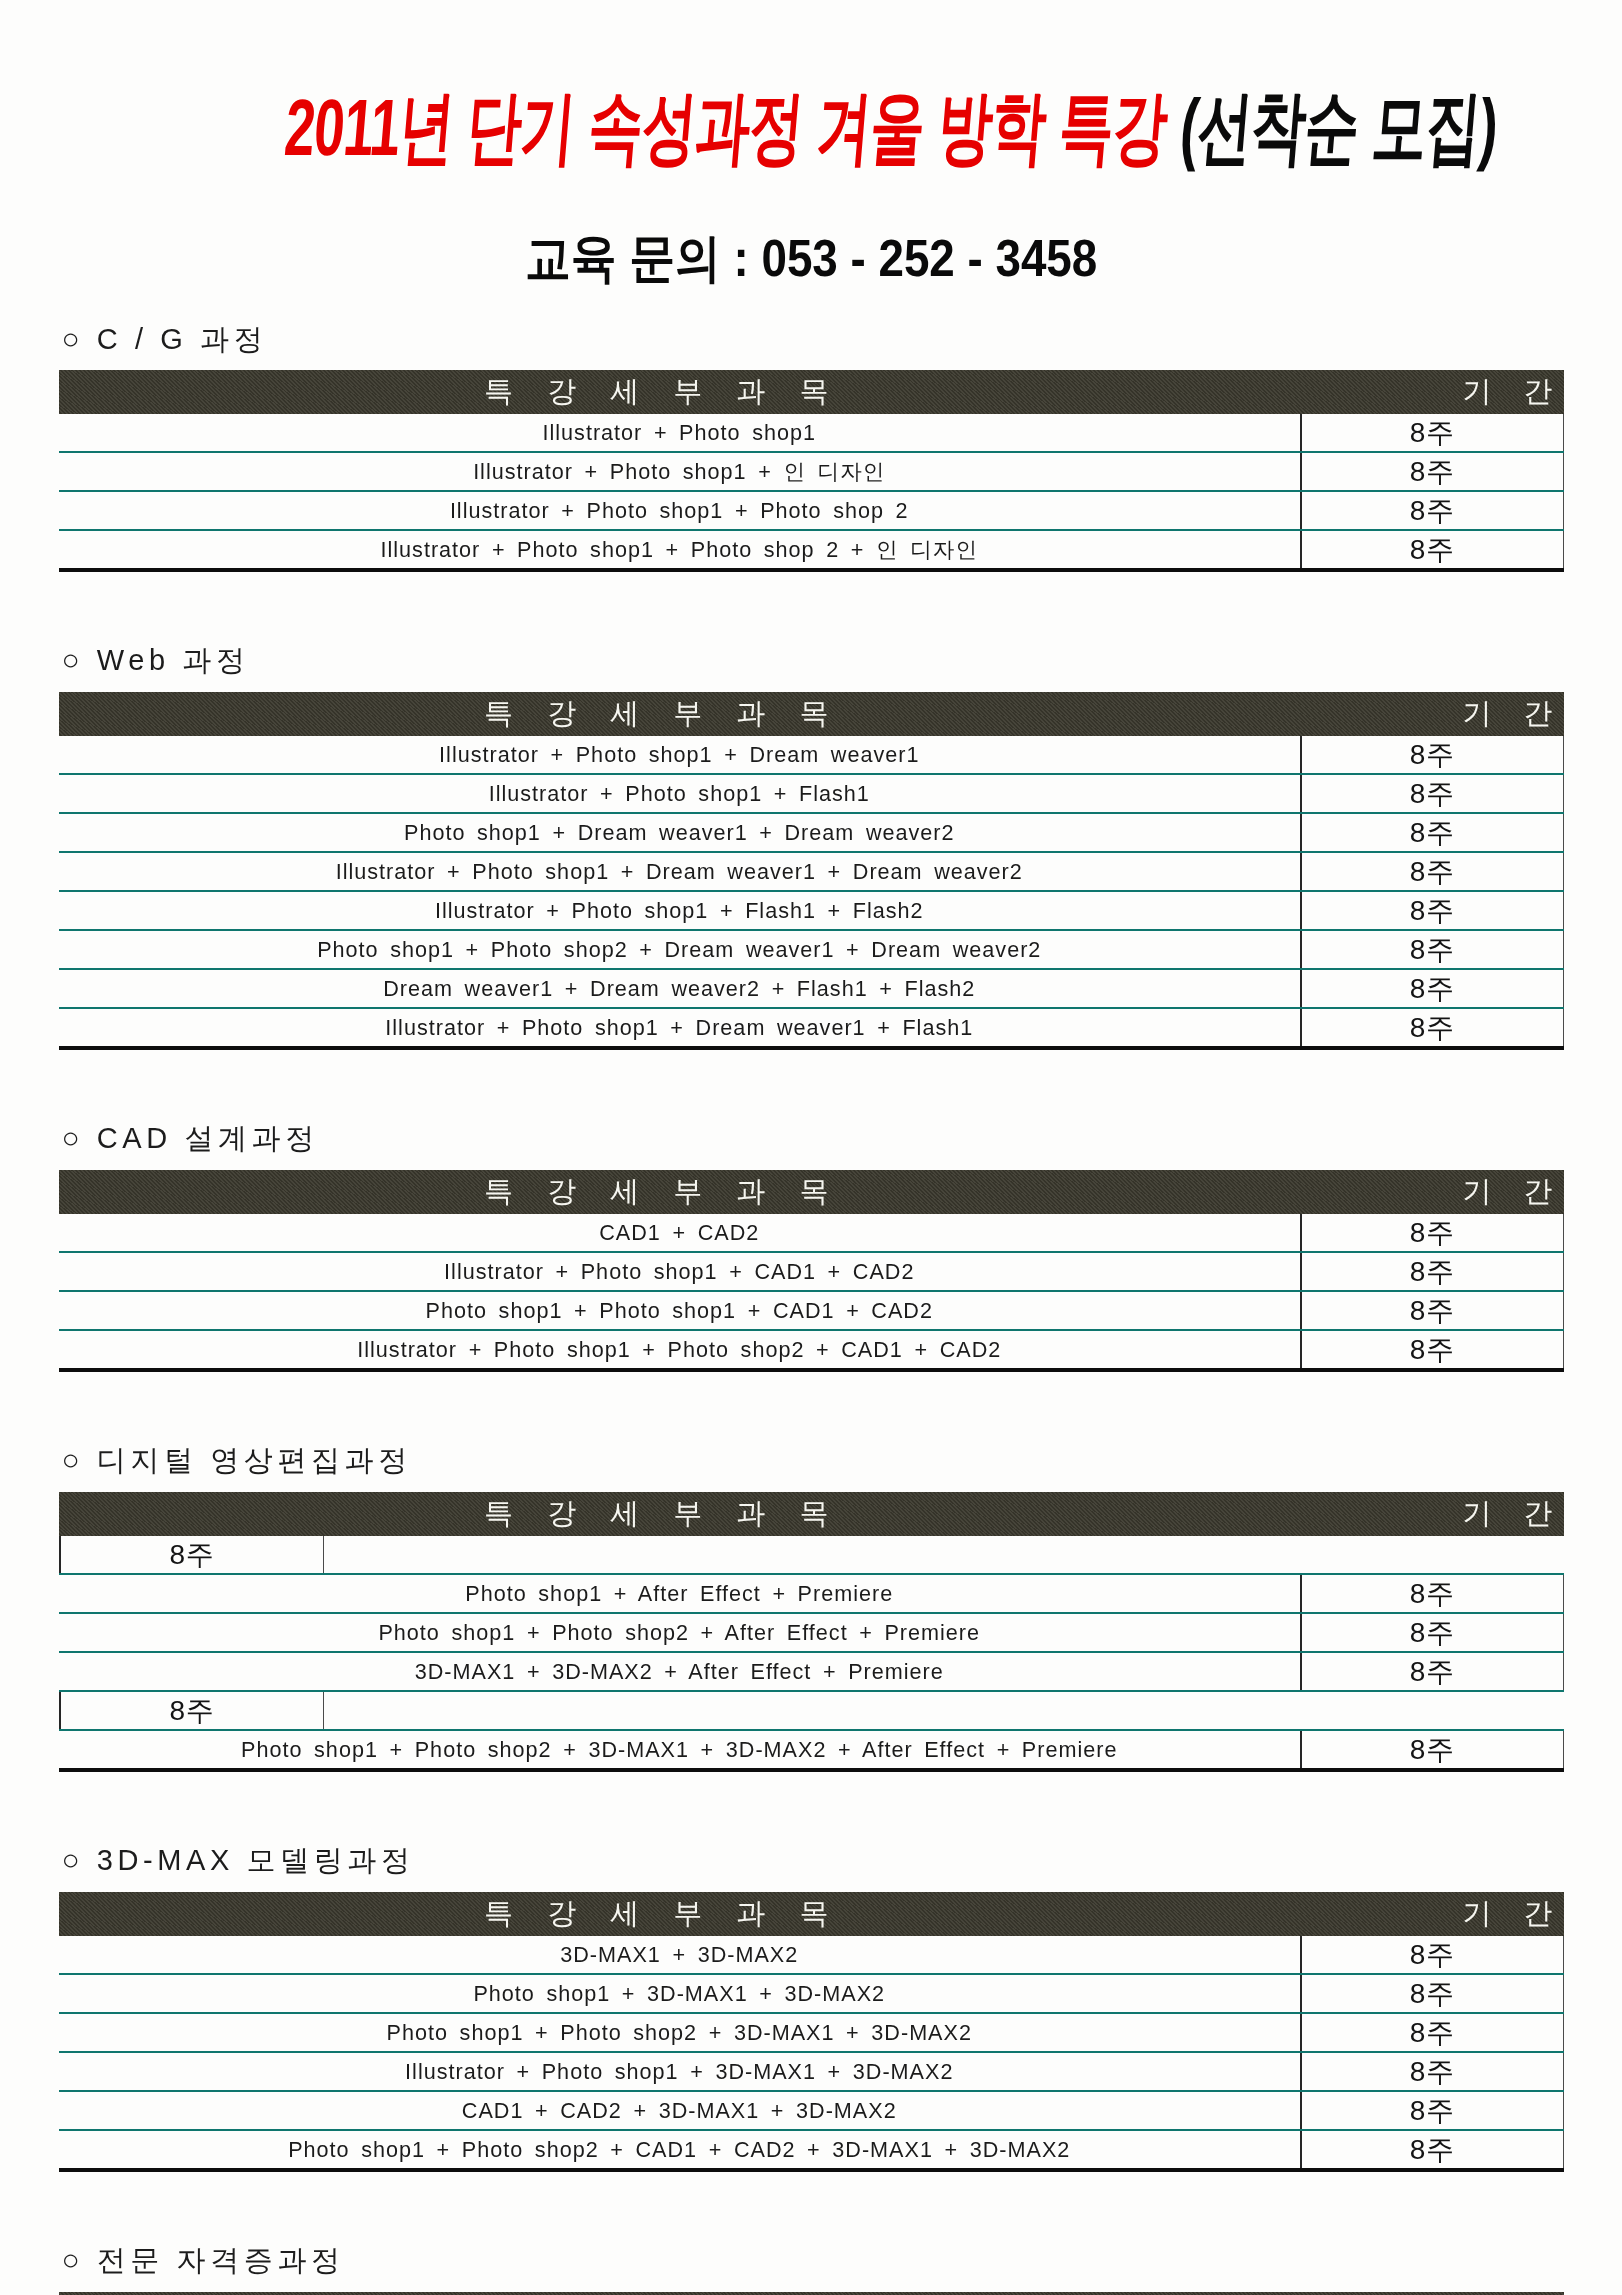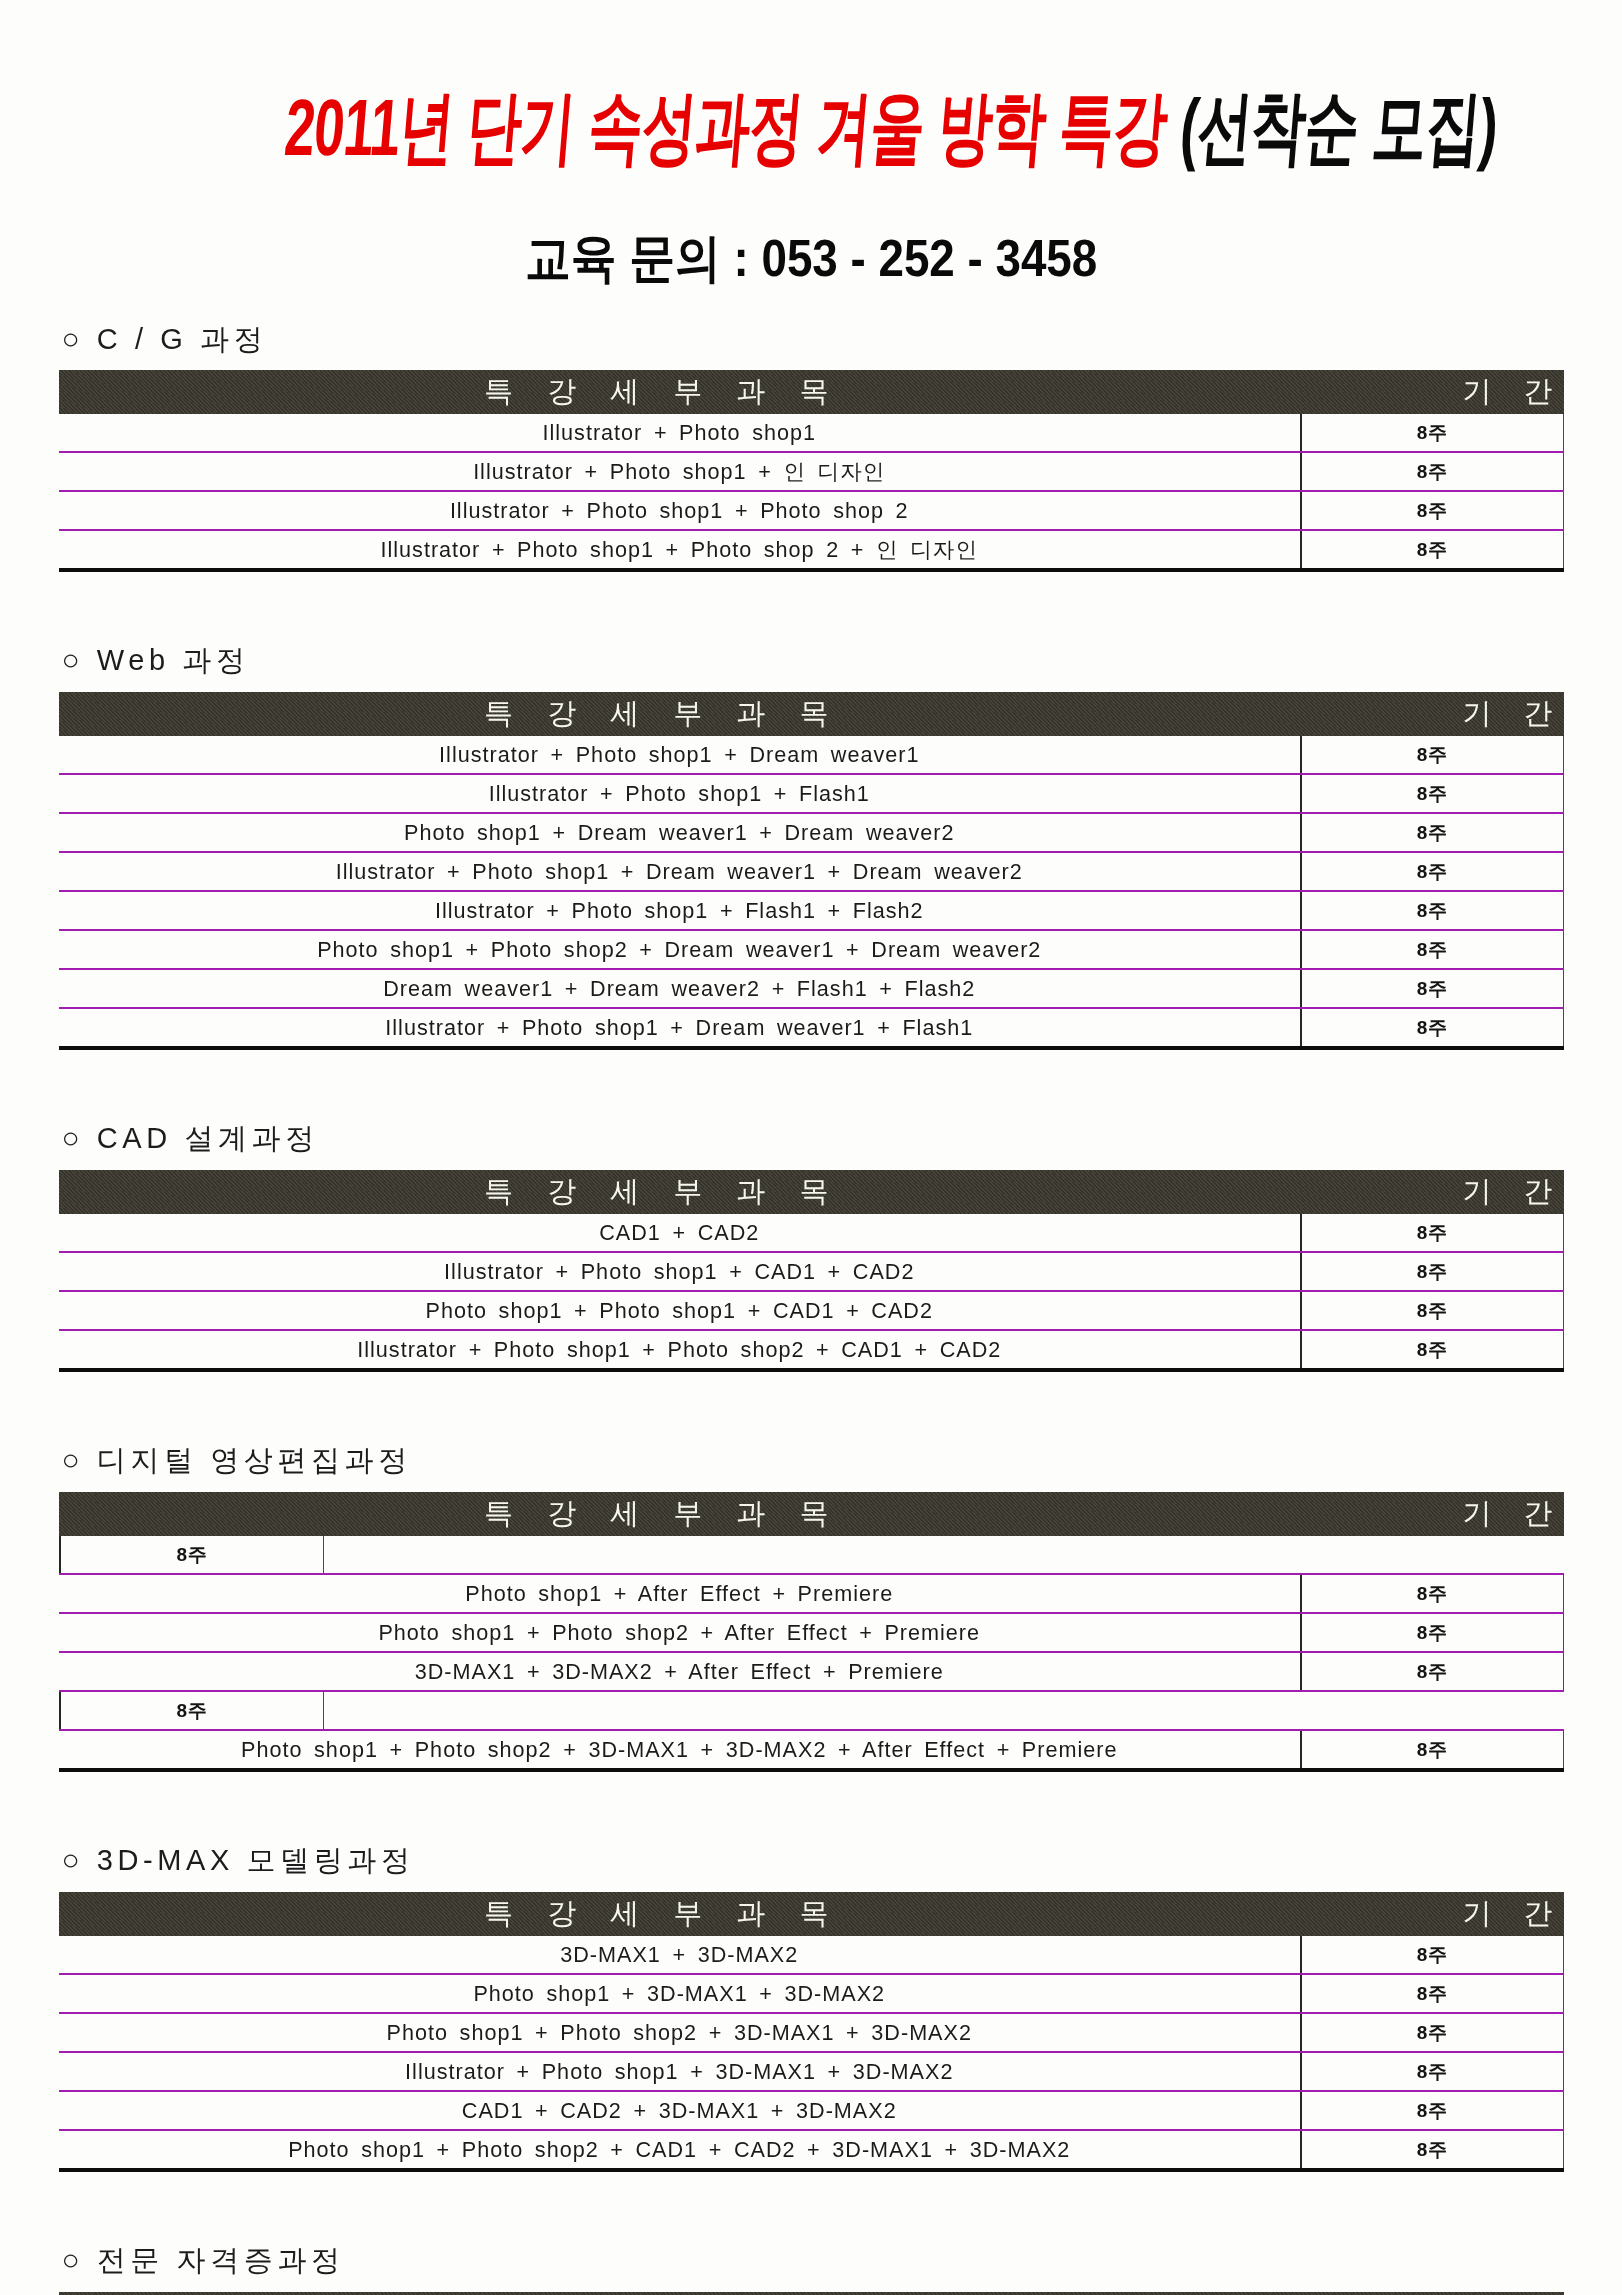--- a/index.html
+++ b/index.html
@@ -36,30 +36,30 @@
   .ctable{width:1505px;border-bottom:4.6px solid #0d0d0d;}
   .thead{
     display:flex;height:44px;align-items:center;
     background:
       repeating-linear-gradient(43deg, rgba(255,255,255,0.06) 0 1.3px, rgba(0,0,0,0.10) 1.3px 2.6px),
       var(--bar-color,#3b392e);
     color:#f6f6f0;font-size:29px;font-weight:400;gap:43px;
   }
   .thead .h-subject{width:1243px;text-align:center;letter-spacing:13px;}
   .thead .h-period{width:262px;text-align:right;letter-spacing:11.8px;}
-  .trow{display:flex;height:37px;border-top:2px solid #a21caf;}
+  .trow{display:flex;height:37px;border-top:2px solid #0f766e;}
   .trow:first-of-type{border-top:none;}
   .trow .c-subject{
     width:1243px;display:flex;align-items:center;justify-content:center;
     font-size:21.6px;color:#1b1b1b;letter-spacing:1px;word-spacing:4.6px;white-space:nowrap;
   }
   .trow .c-period{
     width:262px;display:flex;align-items:center;justify-content:center;
     border-left:2px solid #262626;border-right:1.3px solid #4a4a4a;
-    font-size:19px;color:#141414;letter-spacing:0.7px;font-weight:bold;
+    font-size:28px;color:#141414;letter-spacing:0.7px;
   }
 </style>
 </head>
 <body>
 
 <div class="page">
 
   <div class="title-wrap">
     <h1 class="title"><span class="red">2011년 단기 속성과정 겨울 방학 특강 </span><span class="black">(선착순 모집)</span></h1>
     <div class="contact">

